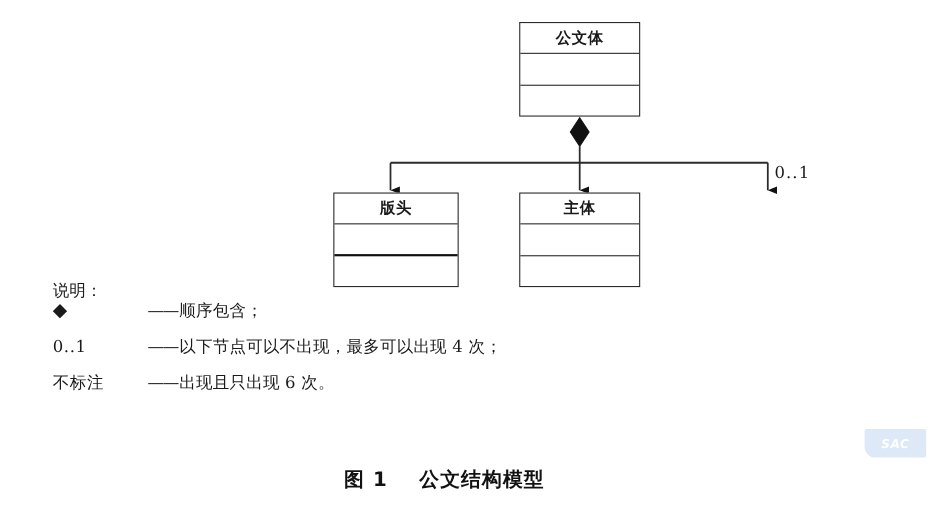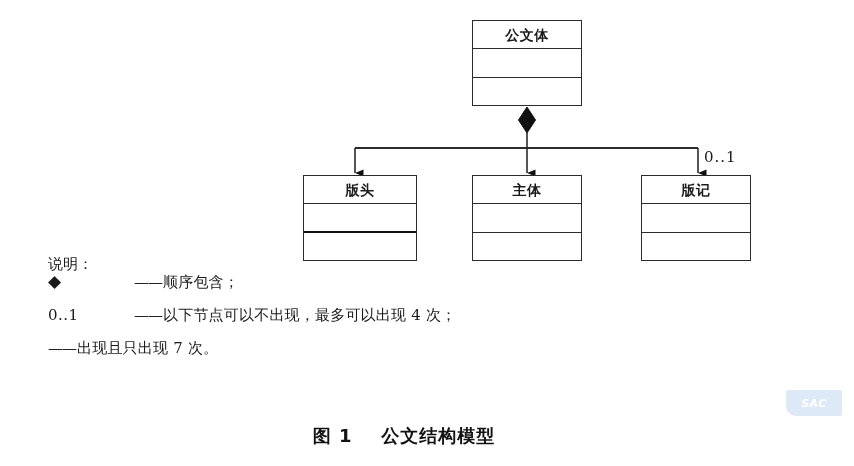--- a/index.html
+++ b/index.html
@@ -199,27 +199,20 @@
   </div>
 
   <div class="uml-box" id="box-body">
     <div class="uml-compartment">
       <span class="uml-title">主体</span>
     </div>
     <div class="uml-compartment"></div>
     <div class="uml-compartment"></div>
   </div>
 
-  <div class="uml-box" id="box-versionnote">
-    <div class="uml-compartment">
-      <span class="uml-title">版记</span>
-    </div>
-    <div class="uml-compartment"></div>
-    <div class="uml-compartment"></div>
-  </div>
 
   <div class="mult-label" id="mult-versionnote">0..1</div>
 
 </div>
 
 <div id="legend">
   <div class="legend-heading">说明：</div>
 
   <div class="legend-row">
     <span class="legend-key sym">◆</span>
@@ -227,22 +220,23 @@
     <span class="legend-text">顺序包含；</span>
   </div>
 
   <div class="legend-row">
     <span class="legend-key">0..1</span>
     <span class="legend-dash">——</span>
     <span class="legend-text">以下节点可以不出现，最多可以出现 4 次；</span>
   </div>
 
   <div class="legend-row">
+    <span class="legend-key">不标注</span>
     <span class="legend-dash">——</span>
-    <span class="legend-text">出现且只出现 7 次。</span>
+    <span class="legend-text">出现且只出现 6 次。</span>
   </div>
 </div>
 
 <div id="figure-caption">
   <span>图 1</span>
   <span class="cap-gap"></span>
   <span>公文结构模型</span>
 </div>
 
 <div id="watermark">

